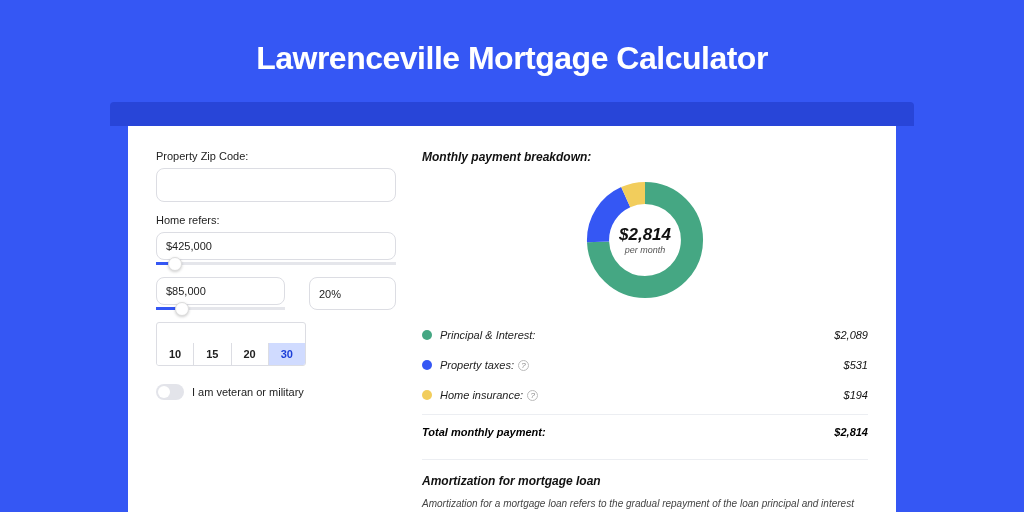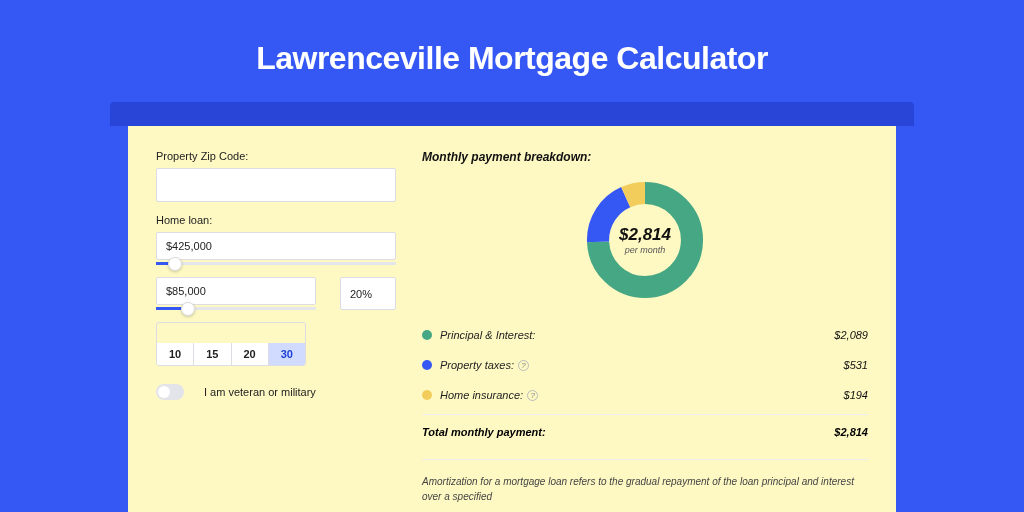--- a/index.html
+++ b/index.html
@@ -22,37 +22,37 @@
     position: absolute;
     top: 102px; left: 110px; right: 110px;
     height: 24px;
     background: #2845d8;
     border-radius: 4px 4px 0 0;
   }
   .card {
     position: absolute;
     top: 126px; left: 128px; right: 128px;
     bottom: 0;
-    background: #fef9c3;
+    background: #ffffff;
     display: flex;
     padding: 24px 28px 0 28px;
     gap: 26px;
   }
   .left { width: 240px; flex-shrink: 0; }
   .right { flex: 1; font-style: italic; }
   .field-label {
     font-size: 11px;
     color: #222;
     margin-bottom: 6px;
   }
   .field-group { margin-bottom: 12px; }
   .text-input {
     width: 100%;
     border: 1px solid #dcdde3;
-    border-radius: 2px;
+    border-radius: 8px;
     padding: 7px 9px;
     font-size: 11px;
     color: #222;
     background: #fff;
   }
   .text-input.tall { padding: 10px 9px; }
   .slider-track {
     position: relative;
     height: 3px;
     background: #e5e6eb;
@@ -67,41 +67,41 @@
     position: absolute;
     top: 50%; transform: translate(-50%, -50%);
     width: 14px; height: 14px;
     border-radius: 50%;
     background: #fff;
     border: 1px solid #ddd;
     box-shadow: 0 1px 3px rgba(0,0,0,0.2);
   }
   .down-row { display: flex; gap: 24px; }
   .down-row .amount-box { flex: 1; }
-  .down-row .pct-box { width: 56px; }
+  .down-row .pct-box { width: 87px; }
   .period-row {
     display: flex;
     border: 1px solid #dcdde3;
     border-radius: 3px;
     overflow: hidden;
     width: fit-content;
   }
   .period-btn {
     padding: 5px 12px;
     font-size: 11px;
     font-weight: 600;
     color: #222;
     background: #fff;
     cursor: pointer;
     margin-top: 20px;
   }
   .period-btn + .period-btn { border-left: 1px solid #dcdde3; }
   .period-btn.active { background: #d0dbff; color: #1c3fd8; }
   .vet-row {
-    display: flex; align-items: center; gap: 20px;
+    display: flex; align-items: center; gap: 8px;
     margin-top: 18px;
   }
   .switch {
     width: 28px; height: 16px;
     background: #e3e4ea;
     border-radius: 10px;
     position: relative;
   }
   .switch::after {
     content: "";
@@ -178,21 +178,21 @@
 <div class="card">
 
   <div class="left">
 
     <div class="field-group">
       <div class="field-label">Property Zip Code:</div>
       <input class="text-input tall" value="" style="">
     </div>
 
     <div class="field-group">
-      <div class="field-label">Home loan:</div>
+      <div class="field-label">Home refers:</div>
       <input class="text-input" value="$425,000" style="">
       <div class="slider-track">
         <div class="slider-fill" id="hp-fill" style="width: 8%;"></div>
         <div class="slider-thumb" id="hp-thumb" style="left: 8%;"></div>
       </div>
     </div>
 
     <div class="field-group">
       <div class="down-row">
         <div class="amount-box">
@@ -258,16 +258,17 @@
         </div>
       </div>
 
     <div class="total-row">
       <span>Total monthly payment:</span>
       <span>$2,814</span>
     </div>
 
     <div class="divider"></div>
 
+    <div class="amort-title">Amortization for mortgage loan</div>
     <div class="amort-text">Amortization for a mortgage loan refers to the gradual repayment of the loan principal and interest over a specified</div>
   </div>
 
 </div>
 
 </body></html>

